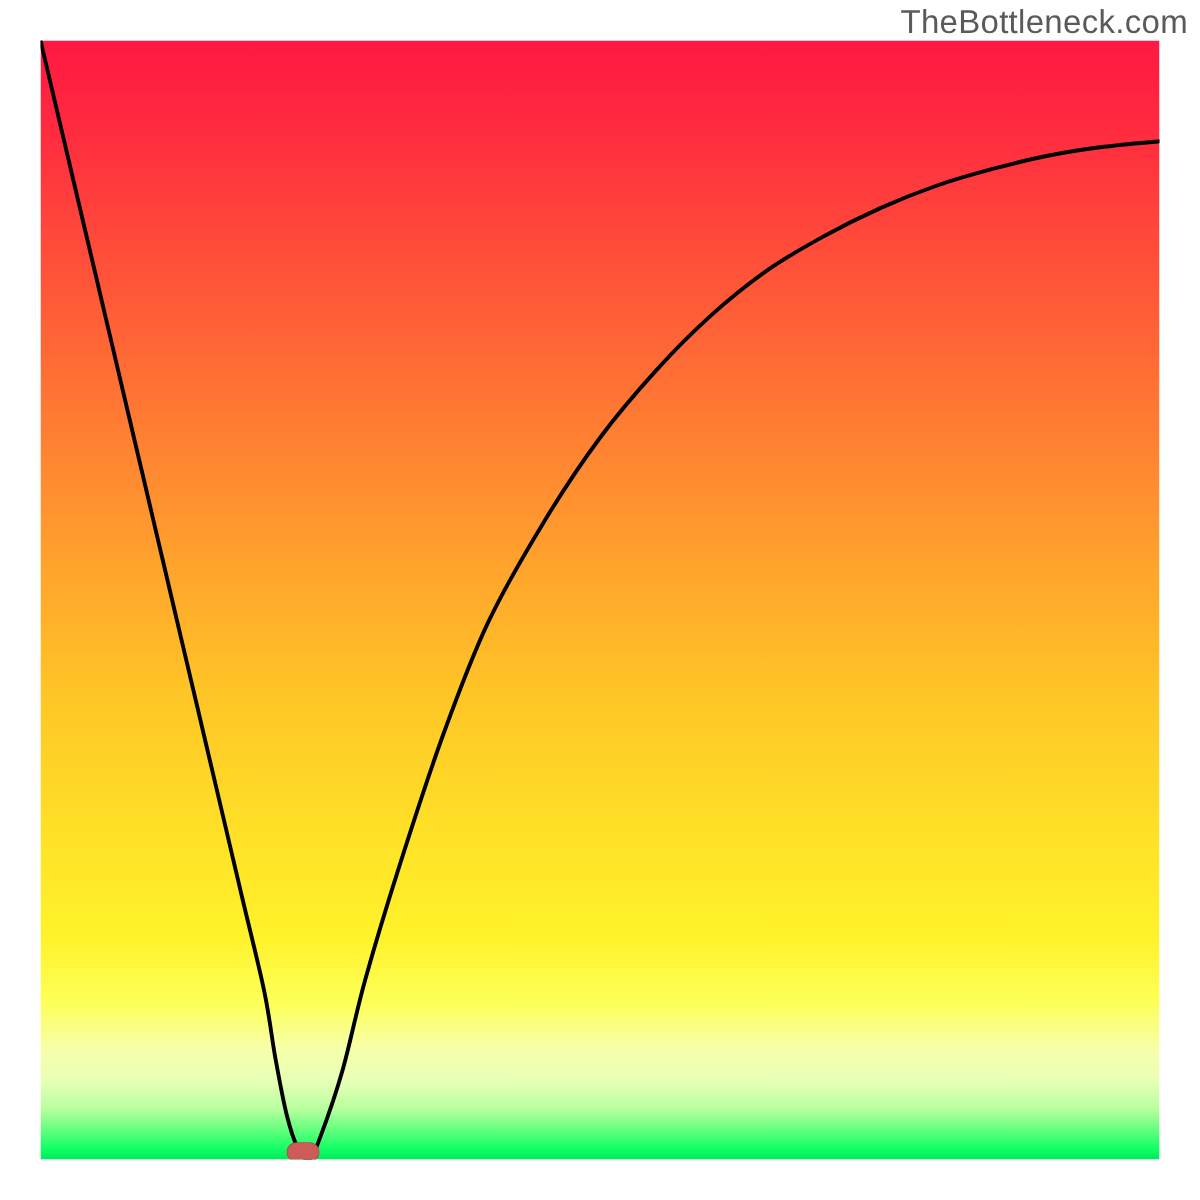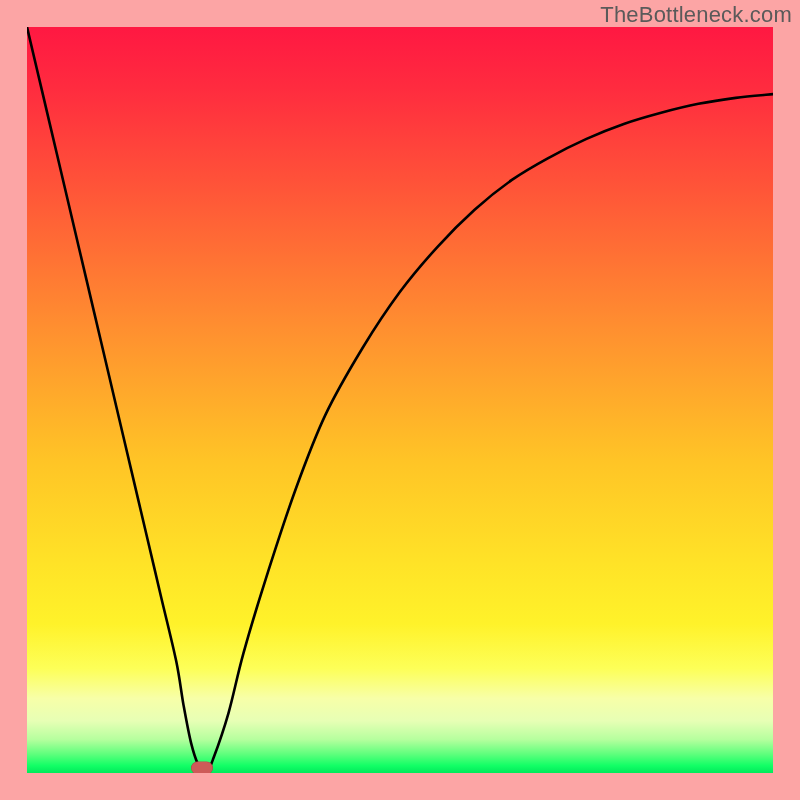--- a/index.html
+++ b/index.html
@@ -8,21 +8,21 @@
     width: 800px;
     height: 800px;
     overflow: hidden;
     font-family: Arial, Helvetica, sans-serif;
     background: #000;
   }
   .frame {
     position: relative;
     width: 800px;
     height: 800px;
-    background: #fca5a5;
+    background: #ffffff;
   }
   .watermark {
     position: absolute;
     top: 2px;
     right: 8px;
     color: #5a5a5a;
     font-size: 22px;
     font-weight: 500;
     letter-spacing: 0.2px;
     font-family: Arial, Helvetica, sans-serif;

